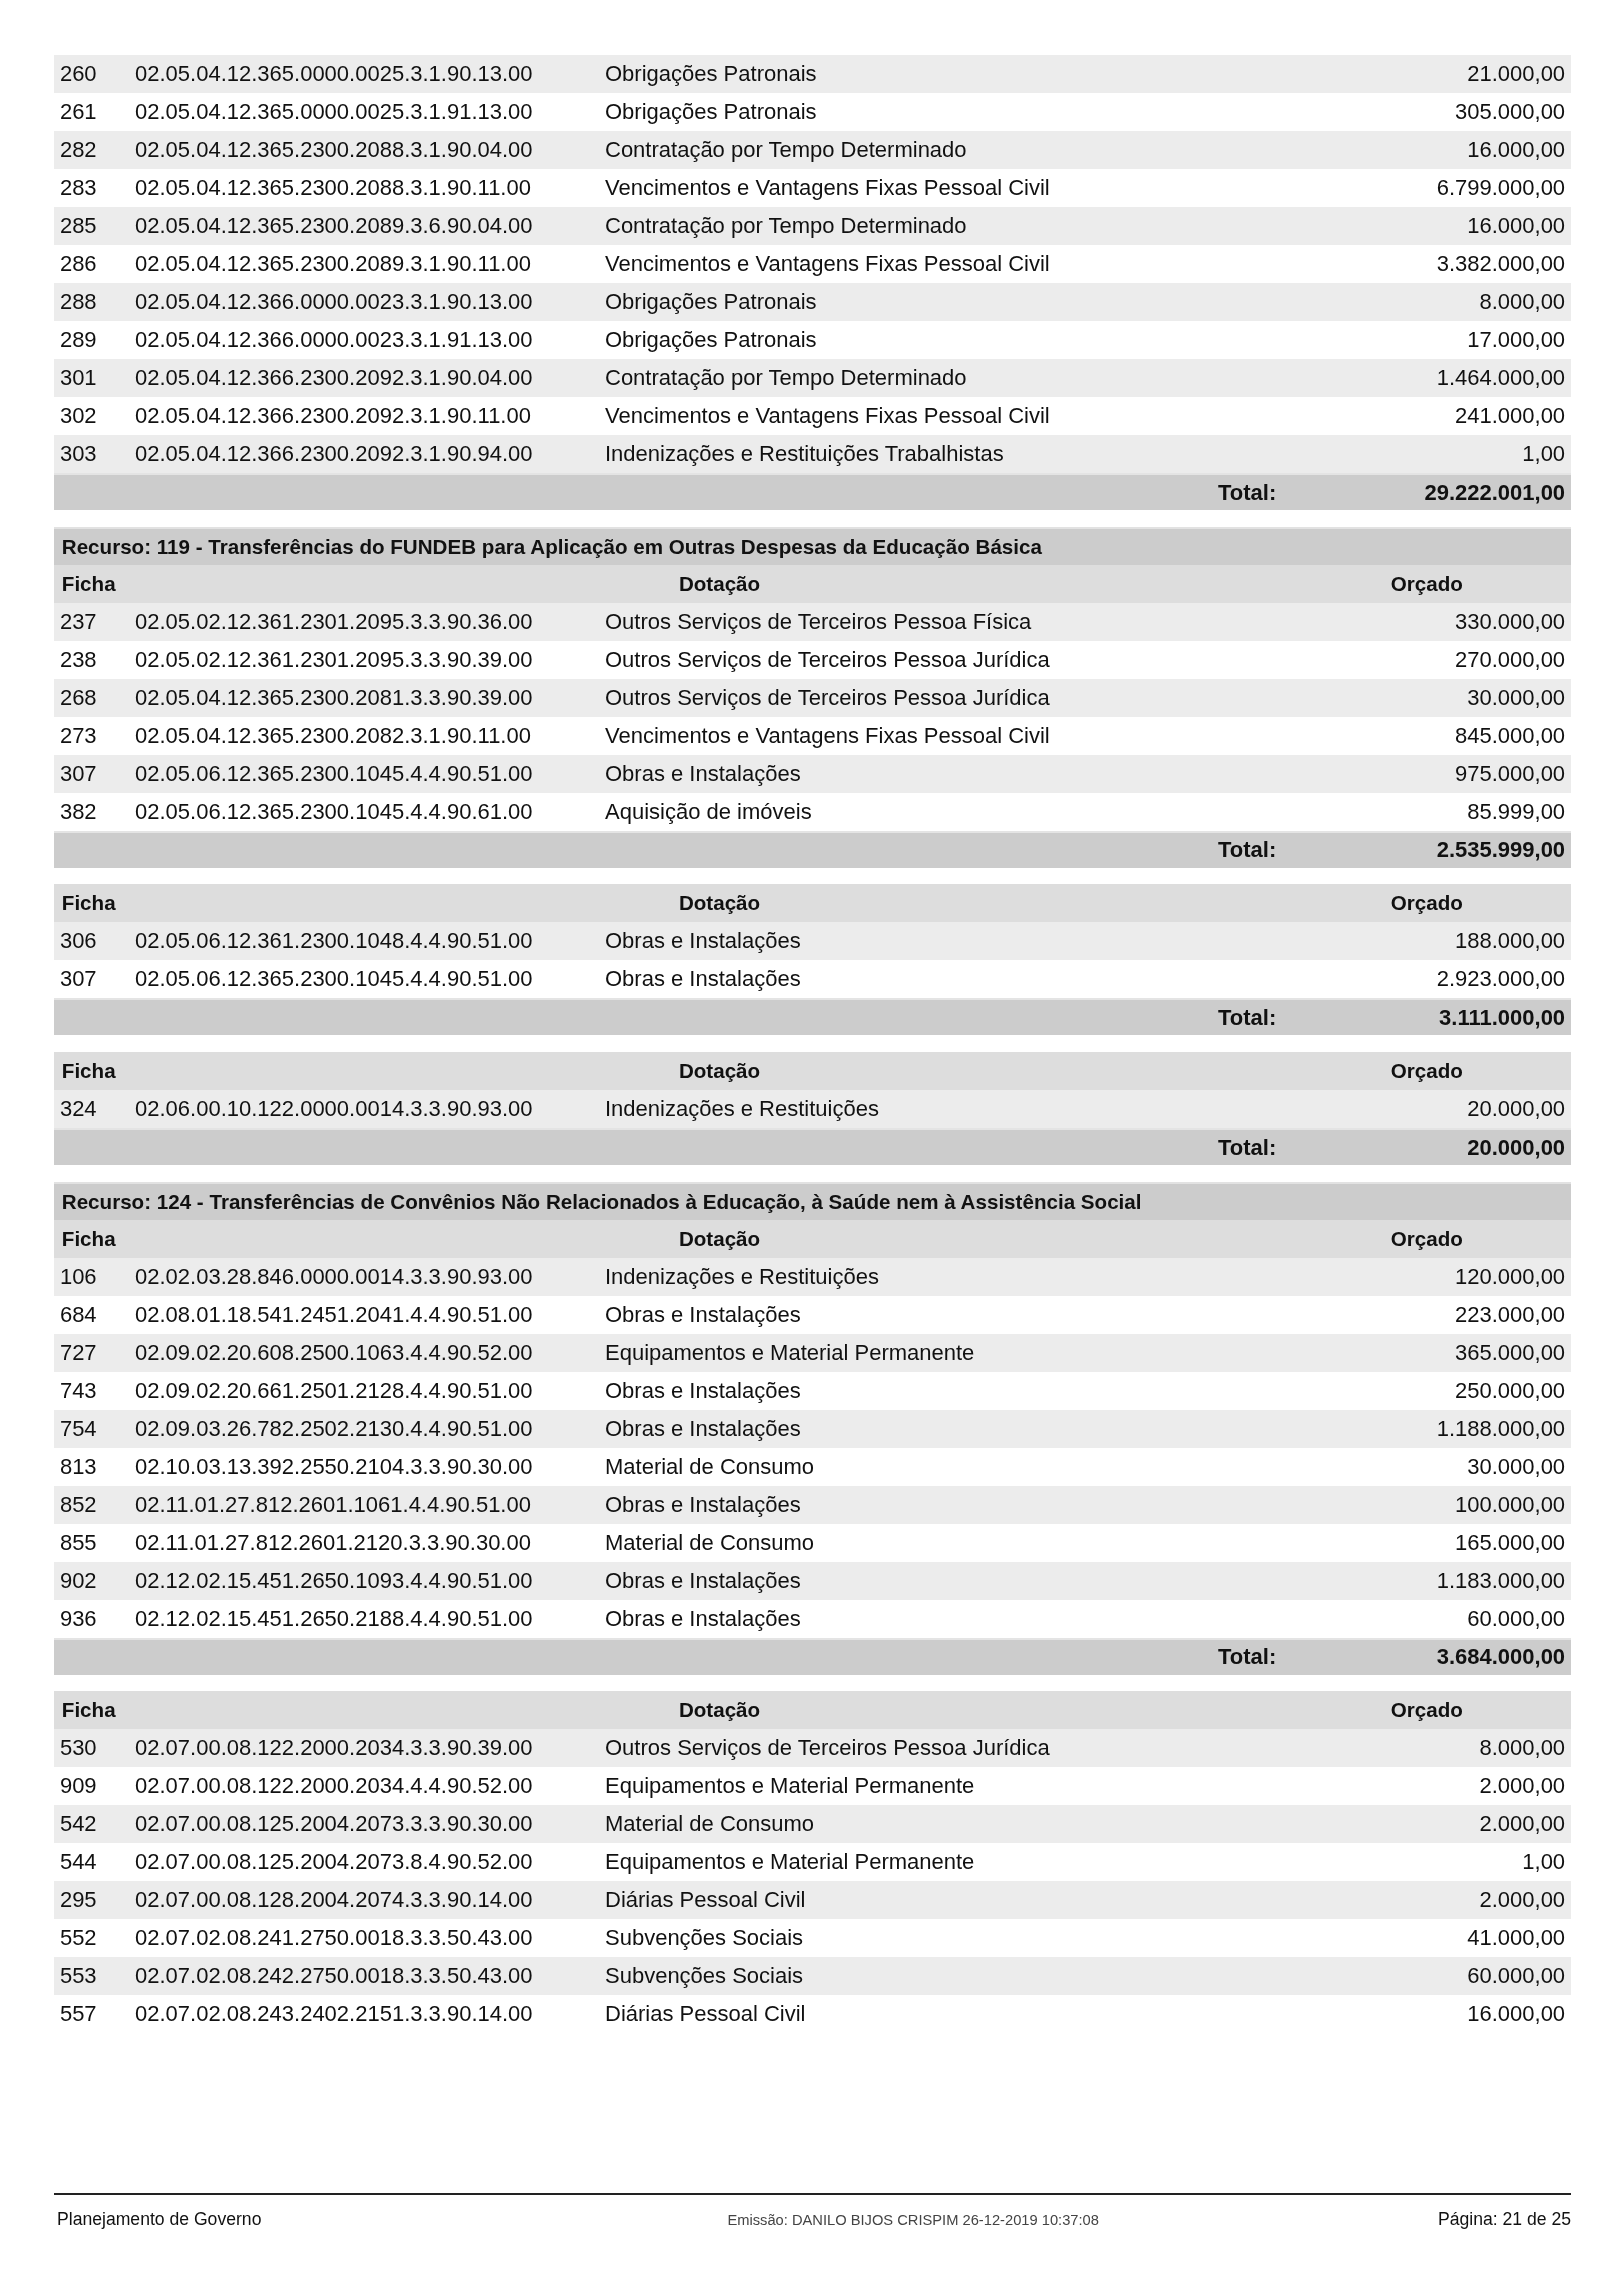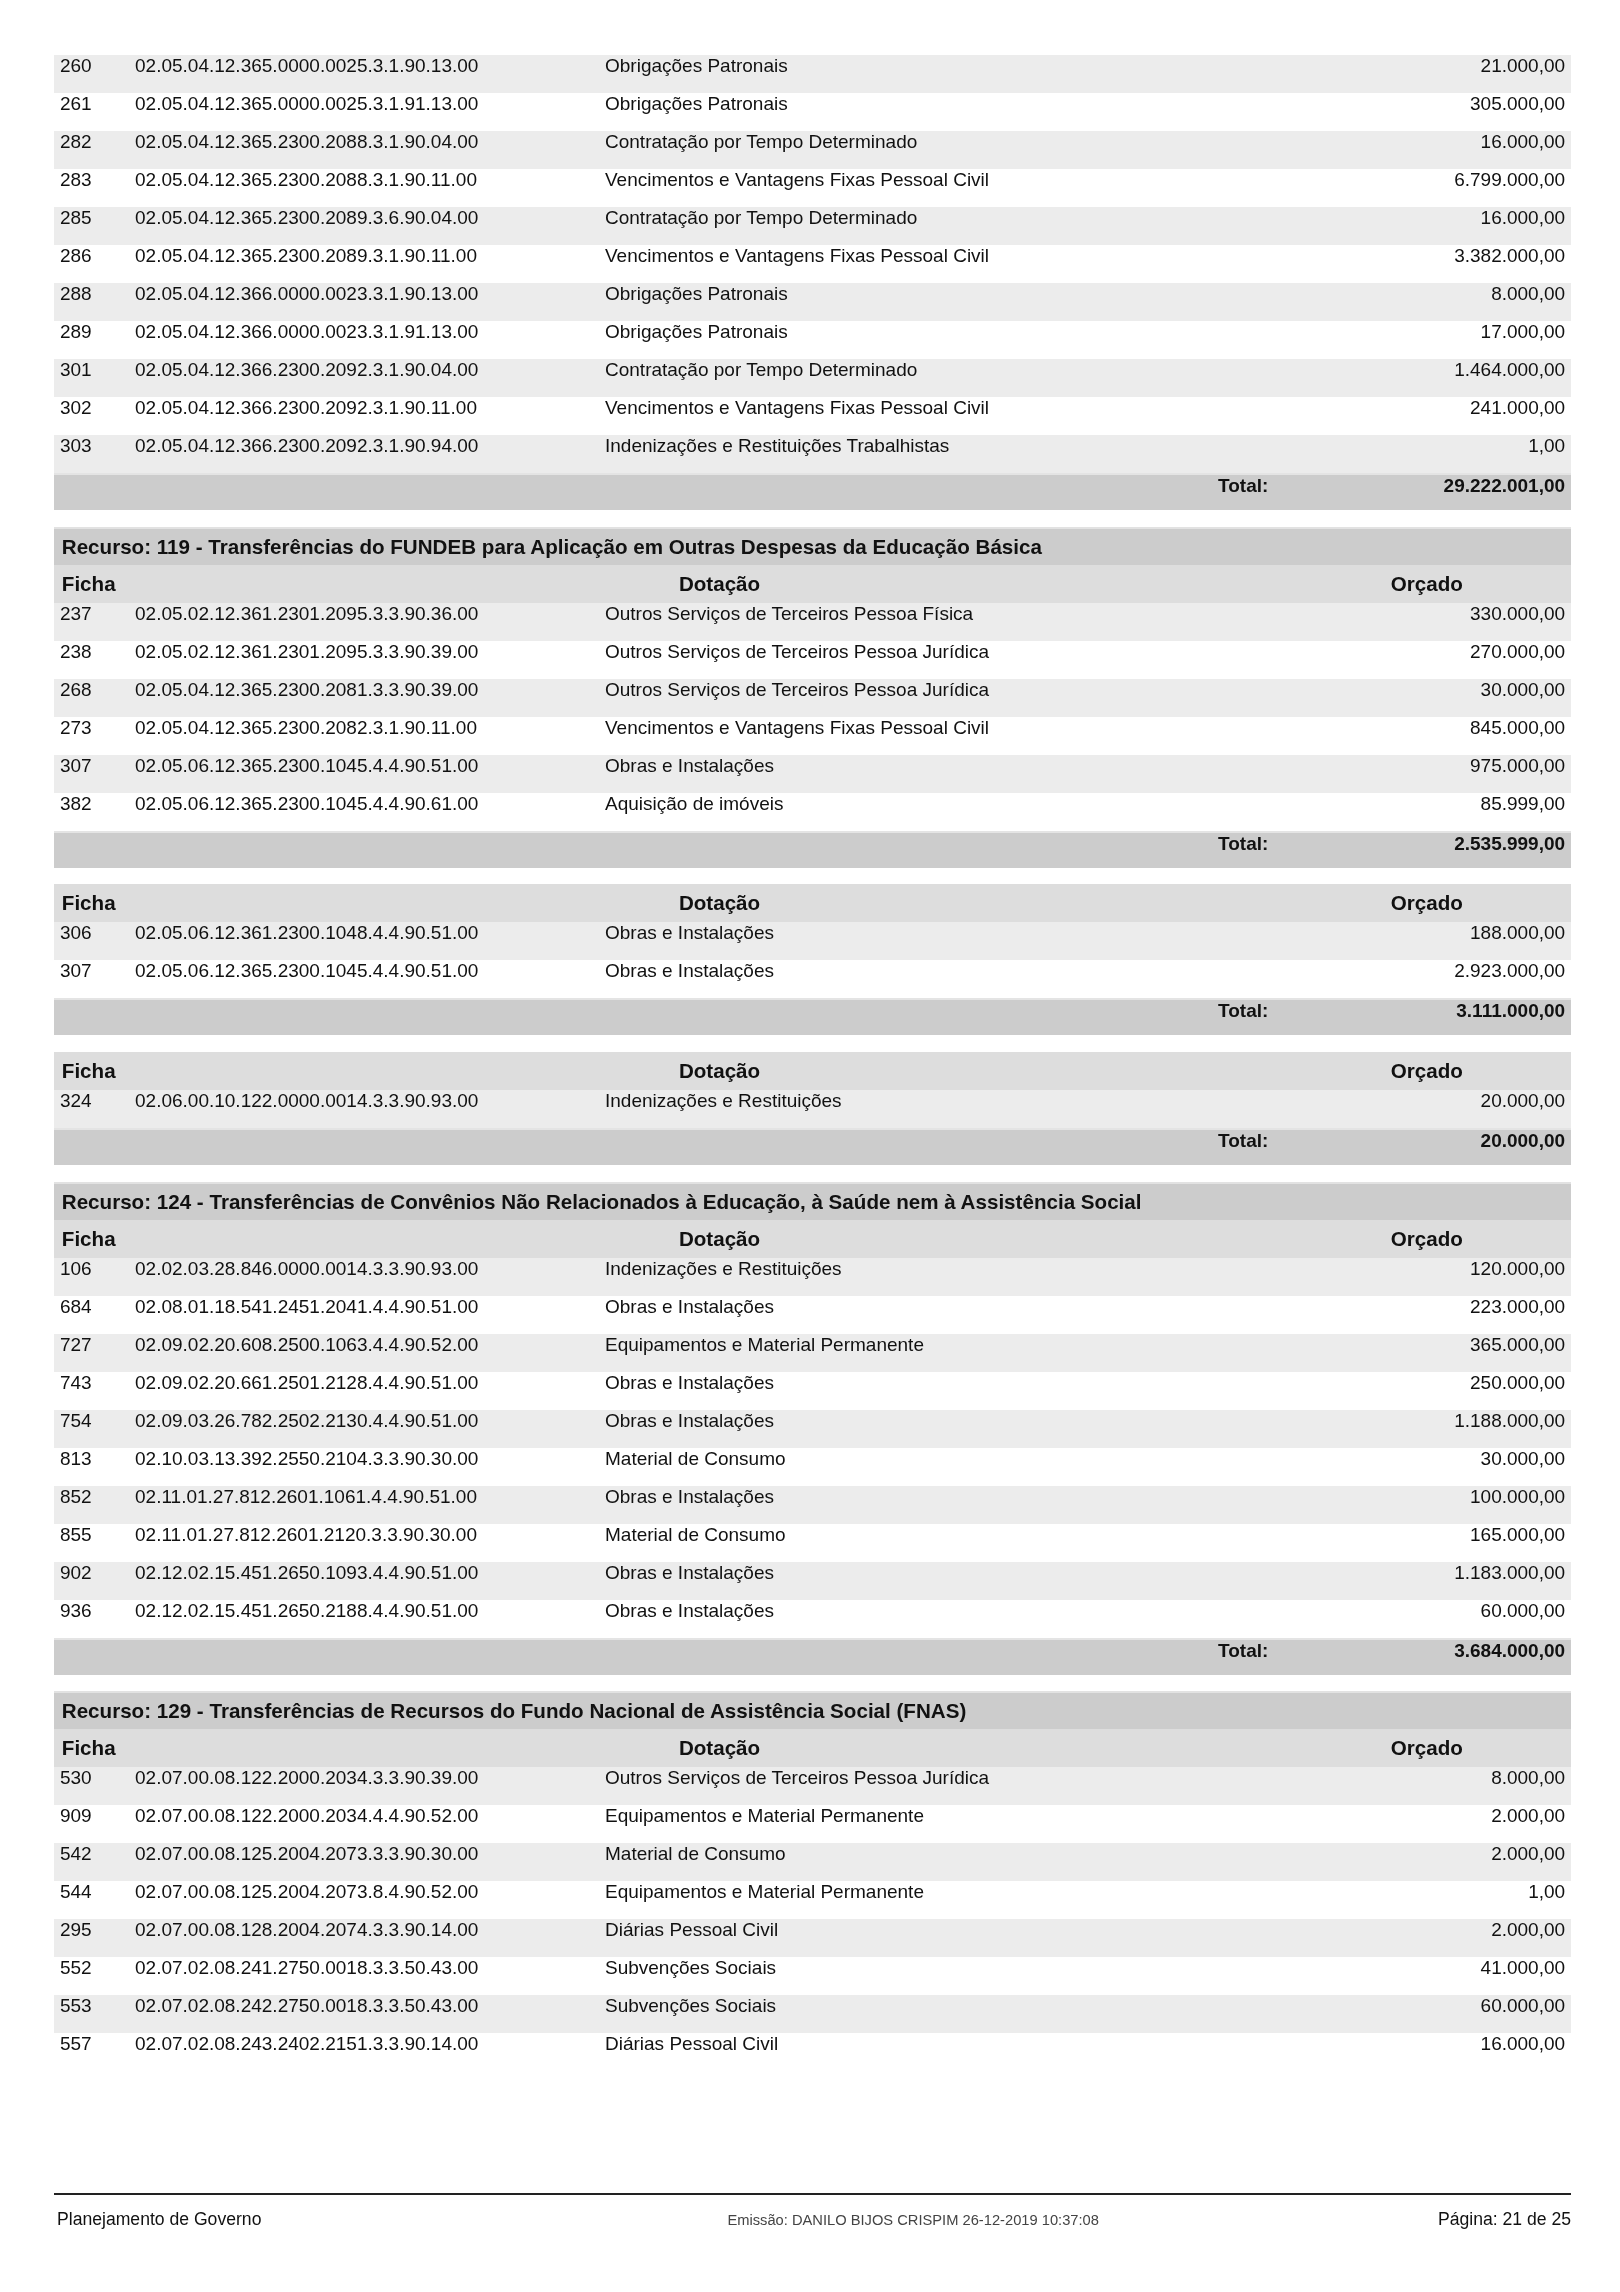--- a/index.html
+++ b/index.html
@@ -1,18 +1,18 @@
 <!DOCTYPE html>
 <html><head>
 <meta charset="utf-8">
 <style>
   html, body { margin: 0; padding: 0; background: #ffffff; }
   body { width: 1620px; height: 2293px; position: relative; font-family: "Liberation Sans", sans-serif; color: #111; }
   #report { position: absolute; left: 54px; top: 55px; width: 1517px; }
-  .row { display: flex; height: 38px; font-size: 19px; box-sizing: border-box; }
+  .row { display: flex; align-items: center; height: 38px; font-size: 22px; box-sizing: border-box; }
   .row.data:nth-child(odd) { background: #ececec; }
   .row.data:nth-child(even) { background: #ffffff; }
   .rows .row.data:nth-child(odd) { background: #ececec; }
   .rows .row.data:nth-child(even) { background: #ffffff; }
   .c-ficha { width: 81px; padding-left: 5.9px; box-sizing: border-box; }
   .c-code { width: 470px; }
   .c-desc { flex: 1; }
   .c-val { width: 294px; text-align: right; padding-right: 5.9px; box-sizing: border-box; }
   .total { background: #cccccc; font-weight: bold; height: 37px; border-top: 2px solid #e4e4e4; }
   .total .t-label { flex: 1; text-align: right; padding-right: 0; }
@@ -276,21 +276,20 @@
             <span class="c-val">60.000,00</span>
           </div>
         </div>
         <div class="row total">
           <span class="t-label"></span>
           <span class="t-lbl">Total:</span>
           <span class="t-val">3.684.000,00</span>
         </div>
       </div>
       <div class="section">
-        <div class="sec-title">Recurso:  129 - Transferências de Recursos do Fundo Nacional de Assistência Social (FNAS)</div>
         <div class="col-head">
           <span class="h-ficha">Ficha</span>
           <span class="h-dot">Dotação</span>
           <span class="h-orc">Orçado</span>
         </div>
         <div class="rows">
           <div class="row data">
             <span class="c-ficha">530</span>
             <span class="c-code">02.07.00.08.122.2000.2034.3.3.90.39.00</span>
             <span class="c-desc">Outros Serviços de Terceiros  Pessoa Jurídica</span>

